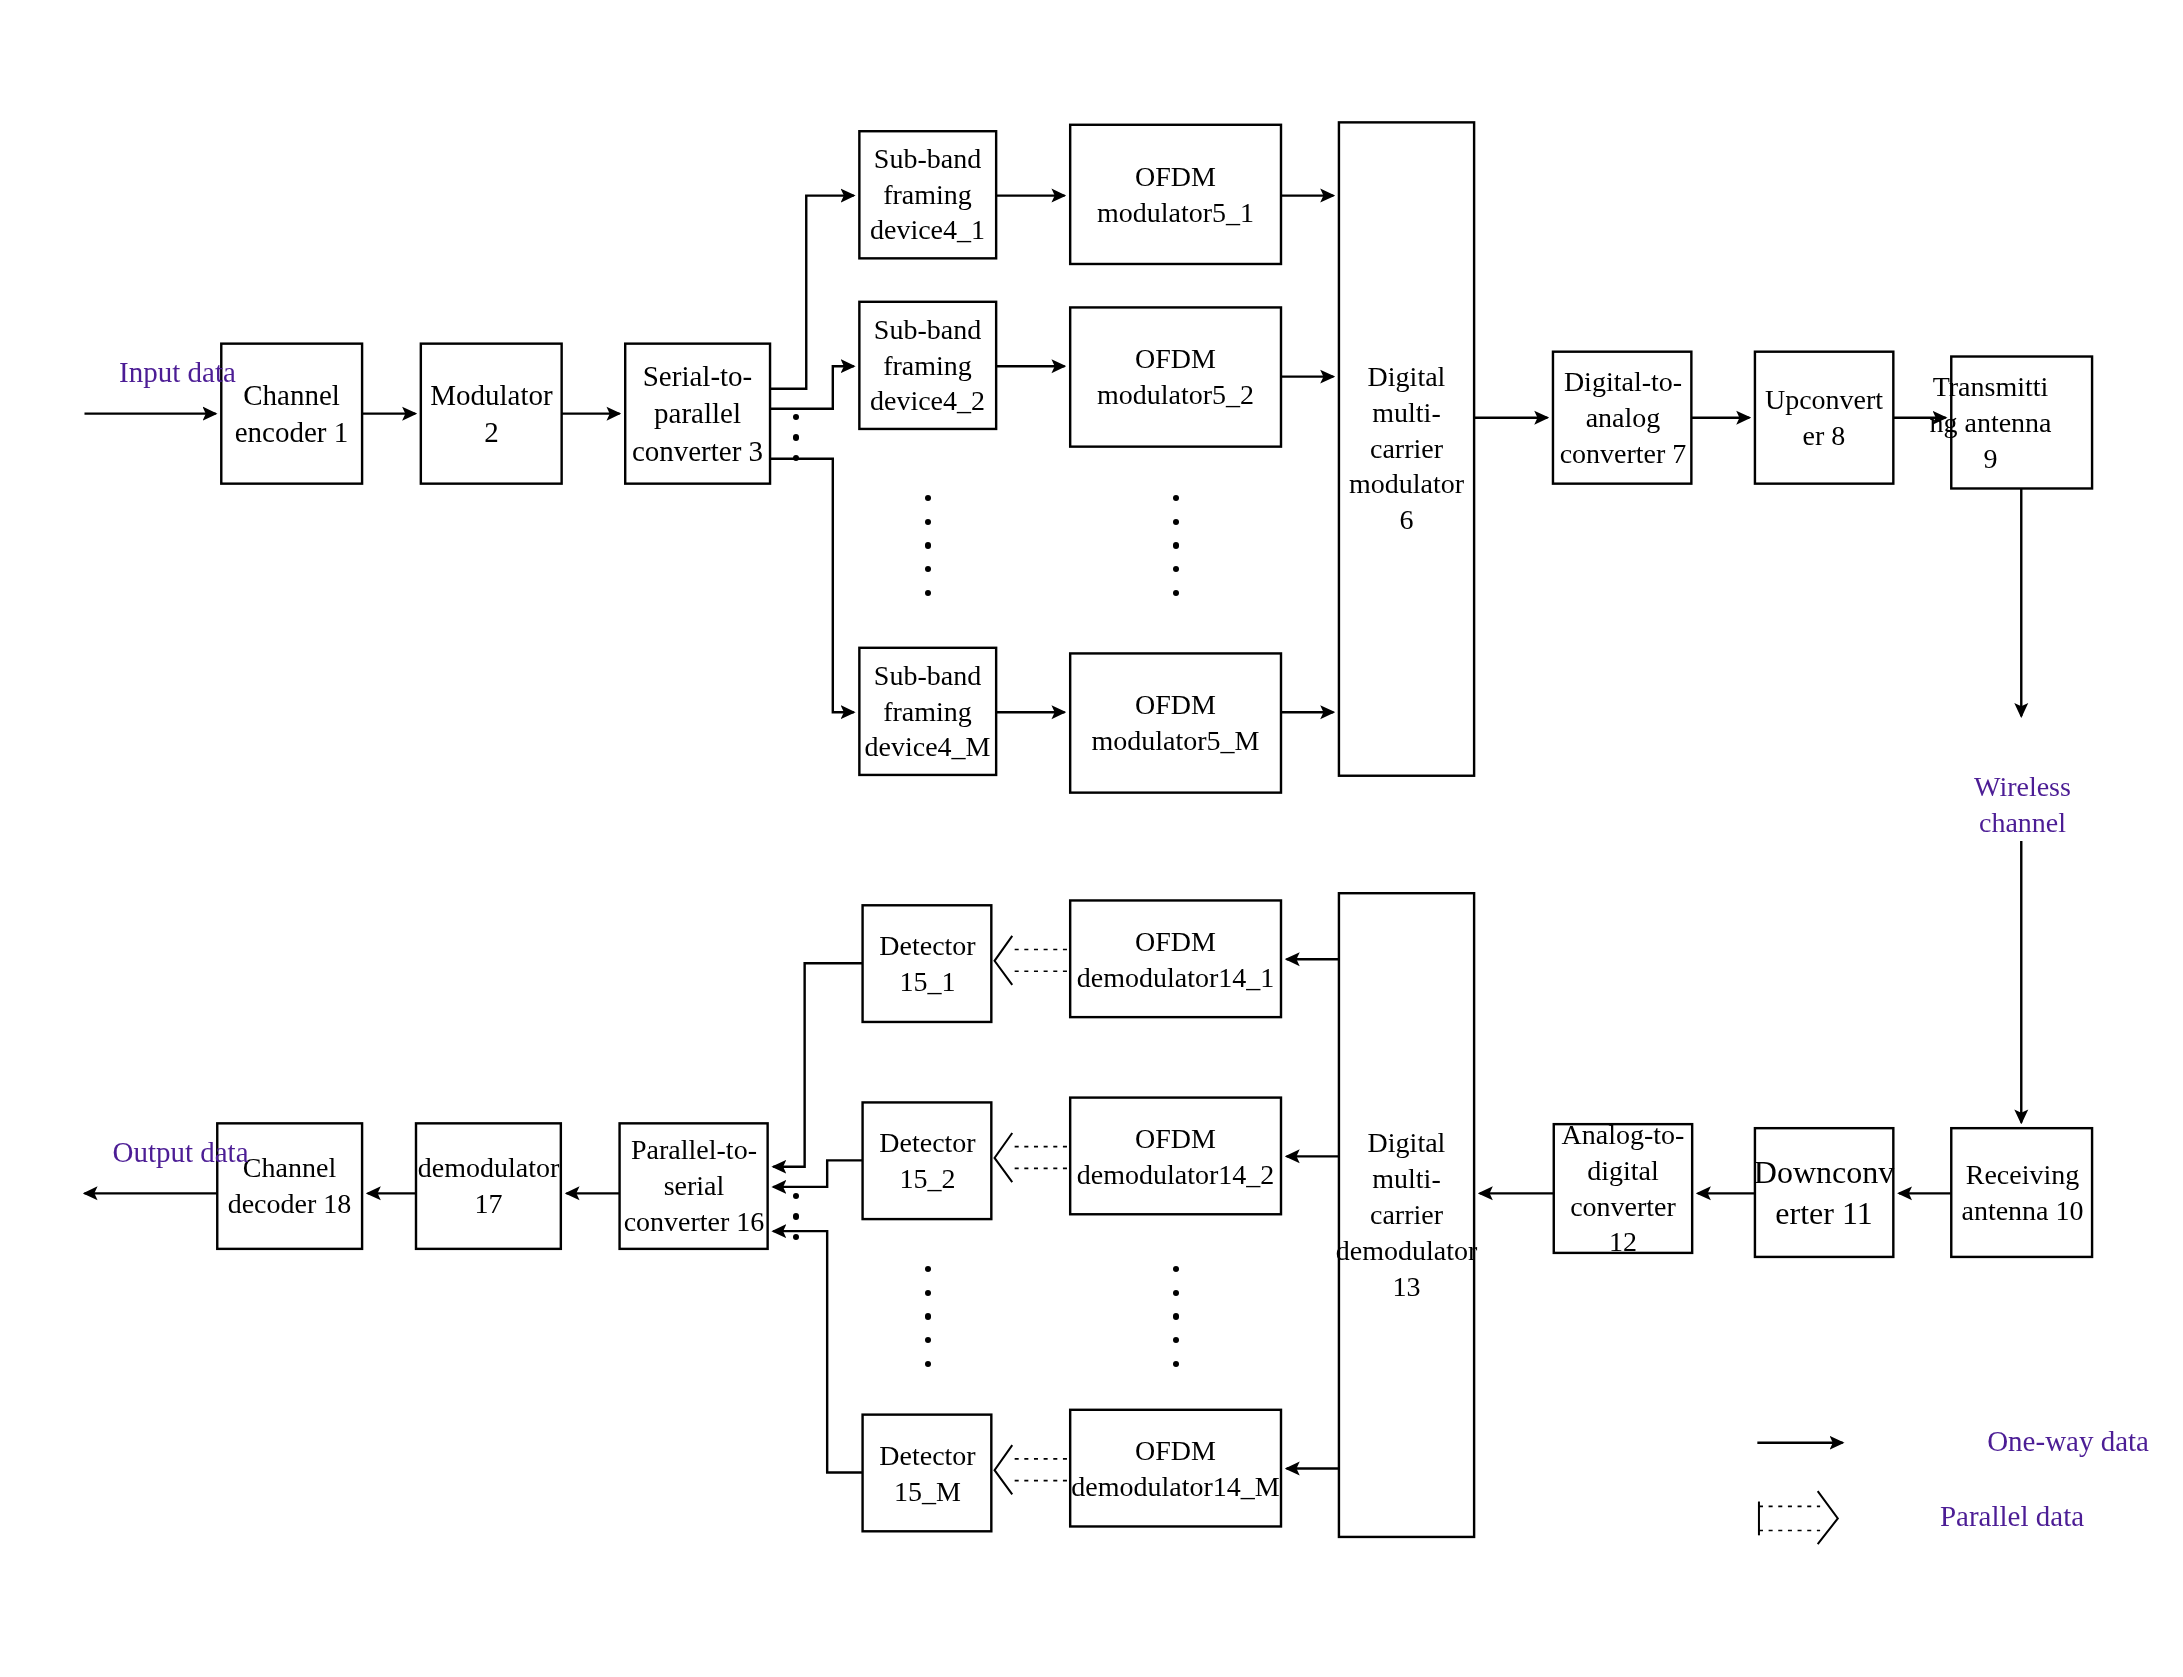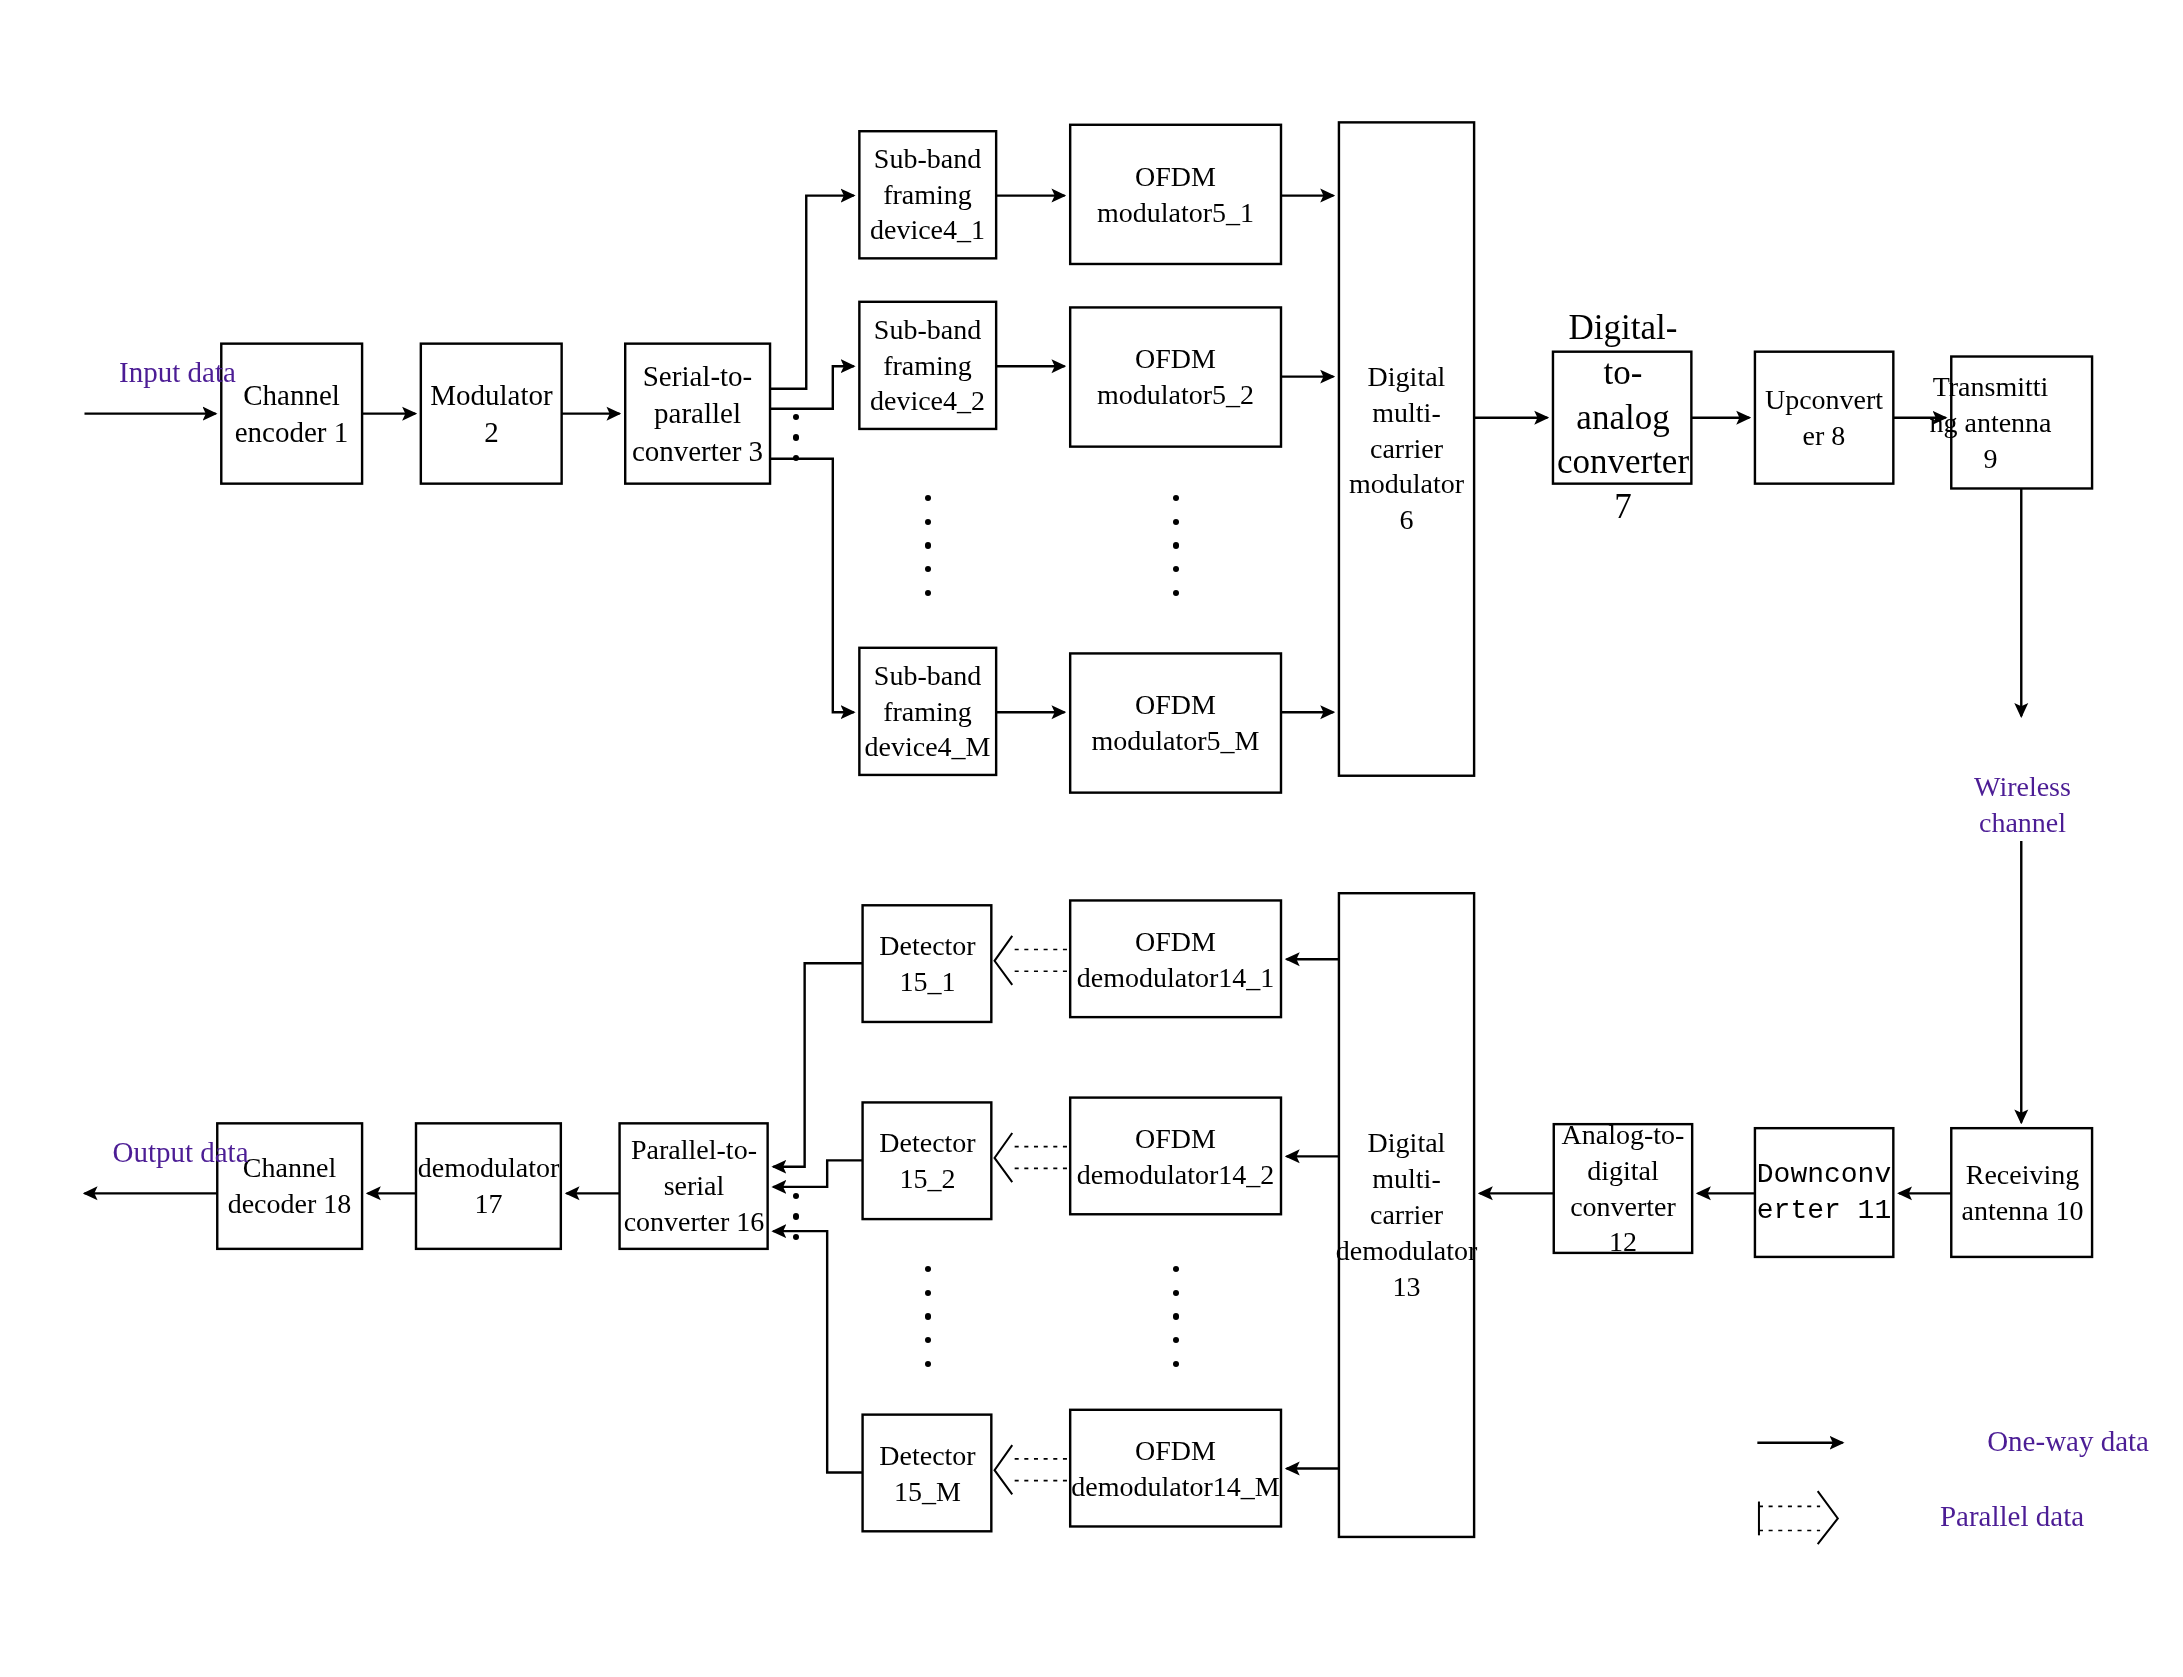--- a/index.html
+++ b/index.html
@@ -284,21 +284,21 @@
         <div>OFDM</div>
         <div>modulator5_M</div>
       </div>
       <div class="box-label" style="left: 1339px; top: 122px; width: 135px; height: 653px; font-size: 28px;">
         <div>Digital</div>
         <div>multi-</div>
         <div>carrier</div>
         <div>modulator</div>
         <div>6</div>
       </div>
-      <div class="box-label" style="left: 1553px; top: 352px; width: 140px; height: 132px; font-size: 35px;">
+      <div class="box-label" style="left: 1553px; top: 352px; width: 140px; height: 132px; font-size: 28px;">
         <div>Digital-to-</div>
         <div>analog</div>
         <div>converter 7</div>
       </div>
       <div class="box-label" style="left: 1755px; top: 352px; width: 138px; height: 132px; font-size: 28px;">
         <div>Upconvert</div>
         <div>er 8</div>
       </div>
       <div class="box-label" style="left: 1920px; top: 357px; width: 141px; height: 132px; font-size: 28px;">
         <div>Transmitti</div>
@@ -335,21 +335,21 @@
         <div>carrier</div>
         <div>demodulator</div>
         <div>13</div>
       </div>
       <div class="box-label" style="left: 1554px; top: 1124px; width: 138px; height: 129px; font-size: 28px;">
         <div>Analog-to-</div>
         <div>digital</div>
         <div>converter</div>
         <div>12</div>
       </div>
-      <div class="box-label" style="left: 1755px; top: 1128px; width: 138px; height: 129px; font-size: 28px; font-family: Liberation Mono, monospace;">
+      <div class="box-label" style="left: 1755px; top: 1128px; width: 138px; height: 129px; font-size: 32px;">
         <div>Downconv</div>
         <div>erter 11</div>
       </div>
       <div class="box-label" style="left: 1952px; top: 1128px; width: 141px; height: 129px; font-size: 28px;">
         <div>Receiving</div>
         <div>antenna 10</div>
       </div>
       <div class="box-label" style="left: 620px; top: 1123px; width: 148px; height: 126px; font-size: 28px;">
         <div>Parallel-to-</div>
         <div>serial</div>

